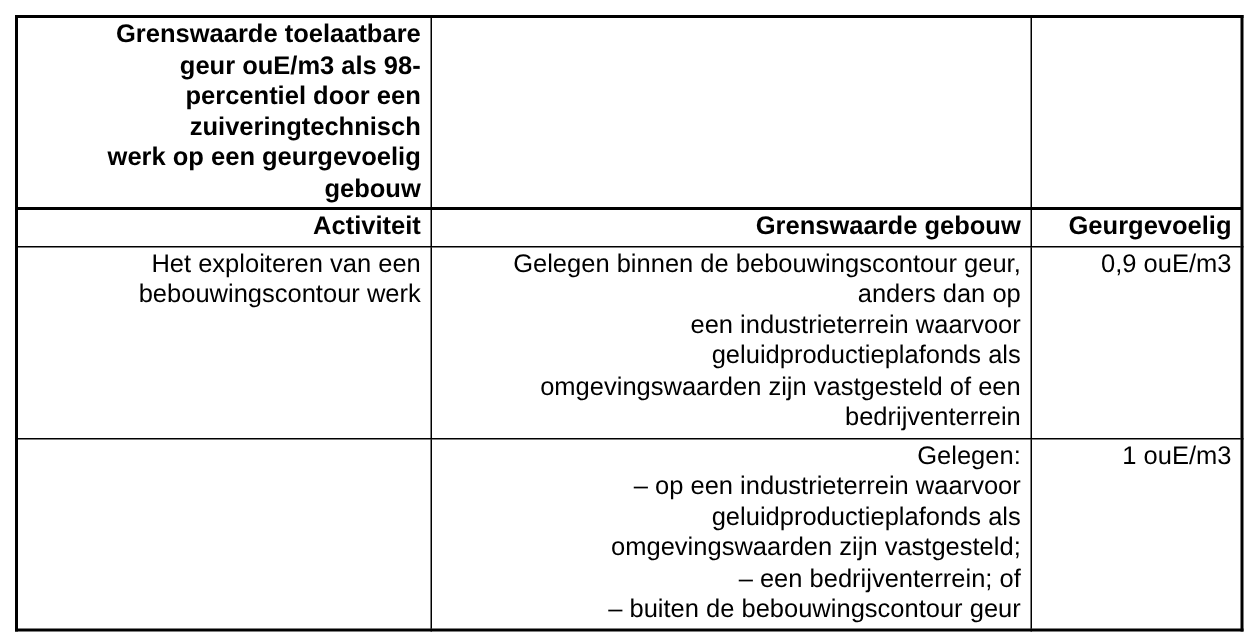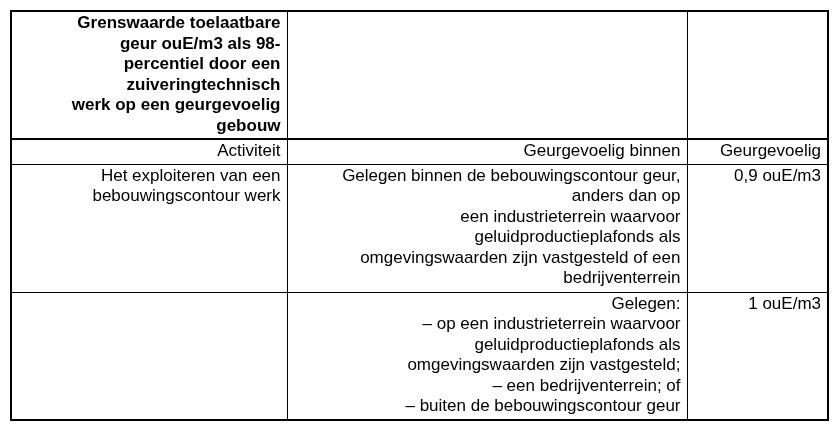--- a/index.html
+++ b/index.html
@@ -28,21 +28,21 @@
     border: 1px solid #000000;
     vertical-align: top;
     text-align: right;
     padding: 1px 6px 2px 6px;
     font-size: 17px;
     line-height: 20.5px;
     white-space: pre-line;
     overflow: hidden;
   }
   tr.title-row td { height: 127px; font-weight: bold; }
-  tr.header-row th { height: 24px; font-weight: normal; border-top: 2px solid #000000; }
+  tr.header-row th { height: 24px; font-weight: bold; border-top: 2px solid #000000; }
   tr.data-row-1 td { height: 128px; }
   tr.data-row-2 td { height: 108px; }
 </style>
 </head>
 <body>
 
 <div class="table-wrap">
   <table class="limits">
     <colgroup>
       <col class="c1">
@@ -55,21 +55,21 @@
 geur ouE/m3 als 98-
 percentiel door een
 zuiveringtechnisch
 werk op een geurgevoelig
 gebouw</td>
         <td></td>
         <td></td>
       </tr>
       <tr class="header-row">
         <th>Activiteit</th>
-        <th>Geurgevoelig binnen</th>
+        <th>Grenswaarde gebouw</th>
         <th>Geurgevoelig</th>
       </tr>
       <tr class="data-row-1">
         <td>Het exploiteren van een
 bebouwingscontour werk</td>
         <td>Gelegen binnen de bebouwingscontour geur,
 anders dan op
 een industrieterrein waarvoor
 geluidproductieplafonds als
 omgevingswaarden zijn vastgesteld of een

